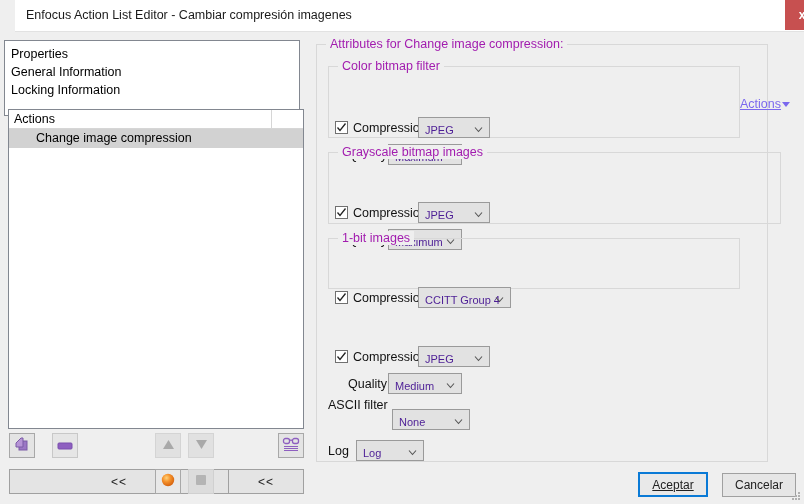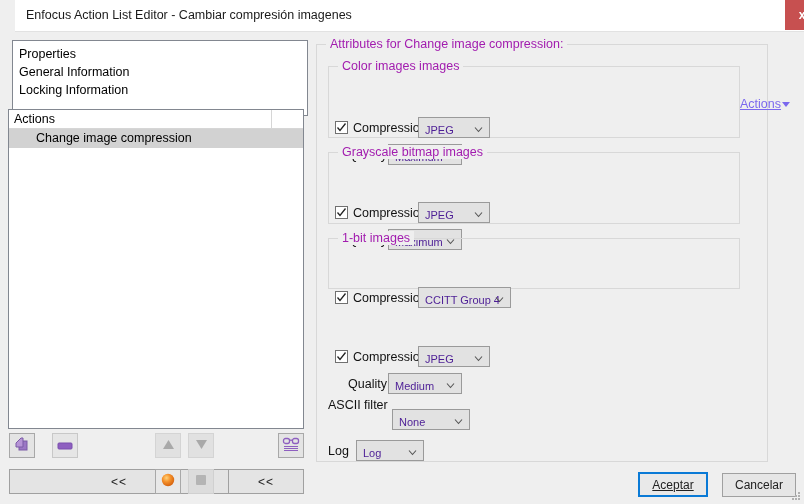--- a/index.html
+++ b/index.html
@@ -52,21 +52,21 @@
   .client {
     position: absolute;
     left: 0; top: 32px;
     width: 804px; height: 472px;
     background: #efefef;
   }
 
   
   .props-box {
     position: absolute;
-    left: 12px; top: 8px;
+    left: 4px; top: 8px;
     width: 296px; height: 76px;
     background: #ffffff;
     border: 1px solid #828790;
     box-sizing: border-box;
     padding: 4px 6px;
   }
   .props-box .row {
     height: 18px;
     line-height: 18px;
     font-size: 12.5px;
@@ -149,21 +149,21 @@
     top: -8px; left: 9px;
     background: #efefef;
     padding: 0 4px;
     font-size: 12.5px;
     white-space: nowrap;
     color: #a21caf;
   }
 
   .attr-panel { left: 316px; top: 12px; width: 452px; height: 418px; }
   .grp-color   { left: 328px; top: 34px; width: 412px; height: 72px; }
-  .grp-gray    { left: 328px; top: 120px; width: 412px; height: 72px; }
+  .grp-gray    { left: 328px; top: 120px; width: 453px; height: 72px; }
   .grp-1bit    { left: 328px; top: 206px; width: 412px; height: 51px; }
   .grp-soft    { left: 328px; top: 271px; width: 412px; height: 72px; }
 
   .actions-link {
     position: absolute;
     left: 740px; top: 65px;
     font-size: 12.5px;
     color: #7b68ee;
     text-decoration: underline;
     cursor: pointer;
@@ -318,21 +318,21 @@
 
   <div class="group attr-panel">
     <div class="legend">Attributes for Change image compression:</div>
   </div>
 
   <div class="actions-link">
     <span>Actions</span><span class="caret-down"></span>
   </div>
 
   <div class="group grp-color">
-    <div class="legend">Color images images</div>
+    <div class="legend">Color bitmap filter</div>
   </div>
   <div class="cbx" style="left:335px; top:89px;">
     <svg width="11" height="11" viewBox="0 0 11 11">
         <polyline points="1.5,5.5 4,8.5 9.5,1.5" fill="none" stroke="#222" stroke-width="1.3"></polyline>
       </svg>
   </div>
   <div class="lbl" style="left:353px; top:89px;">Compression</div>
   <div class="combo" style="left:418px; top:85px; width:72px;">
     <span class="cval">JPEG</span>
     <span class="chev">

